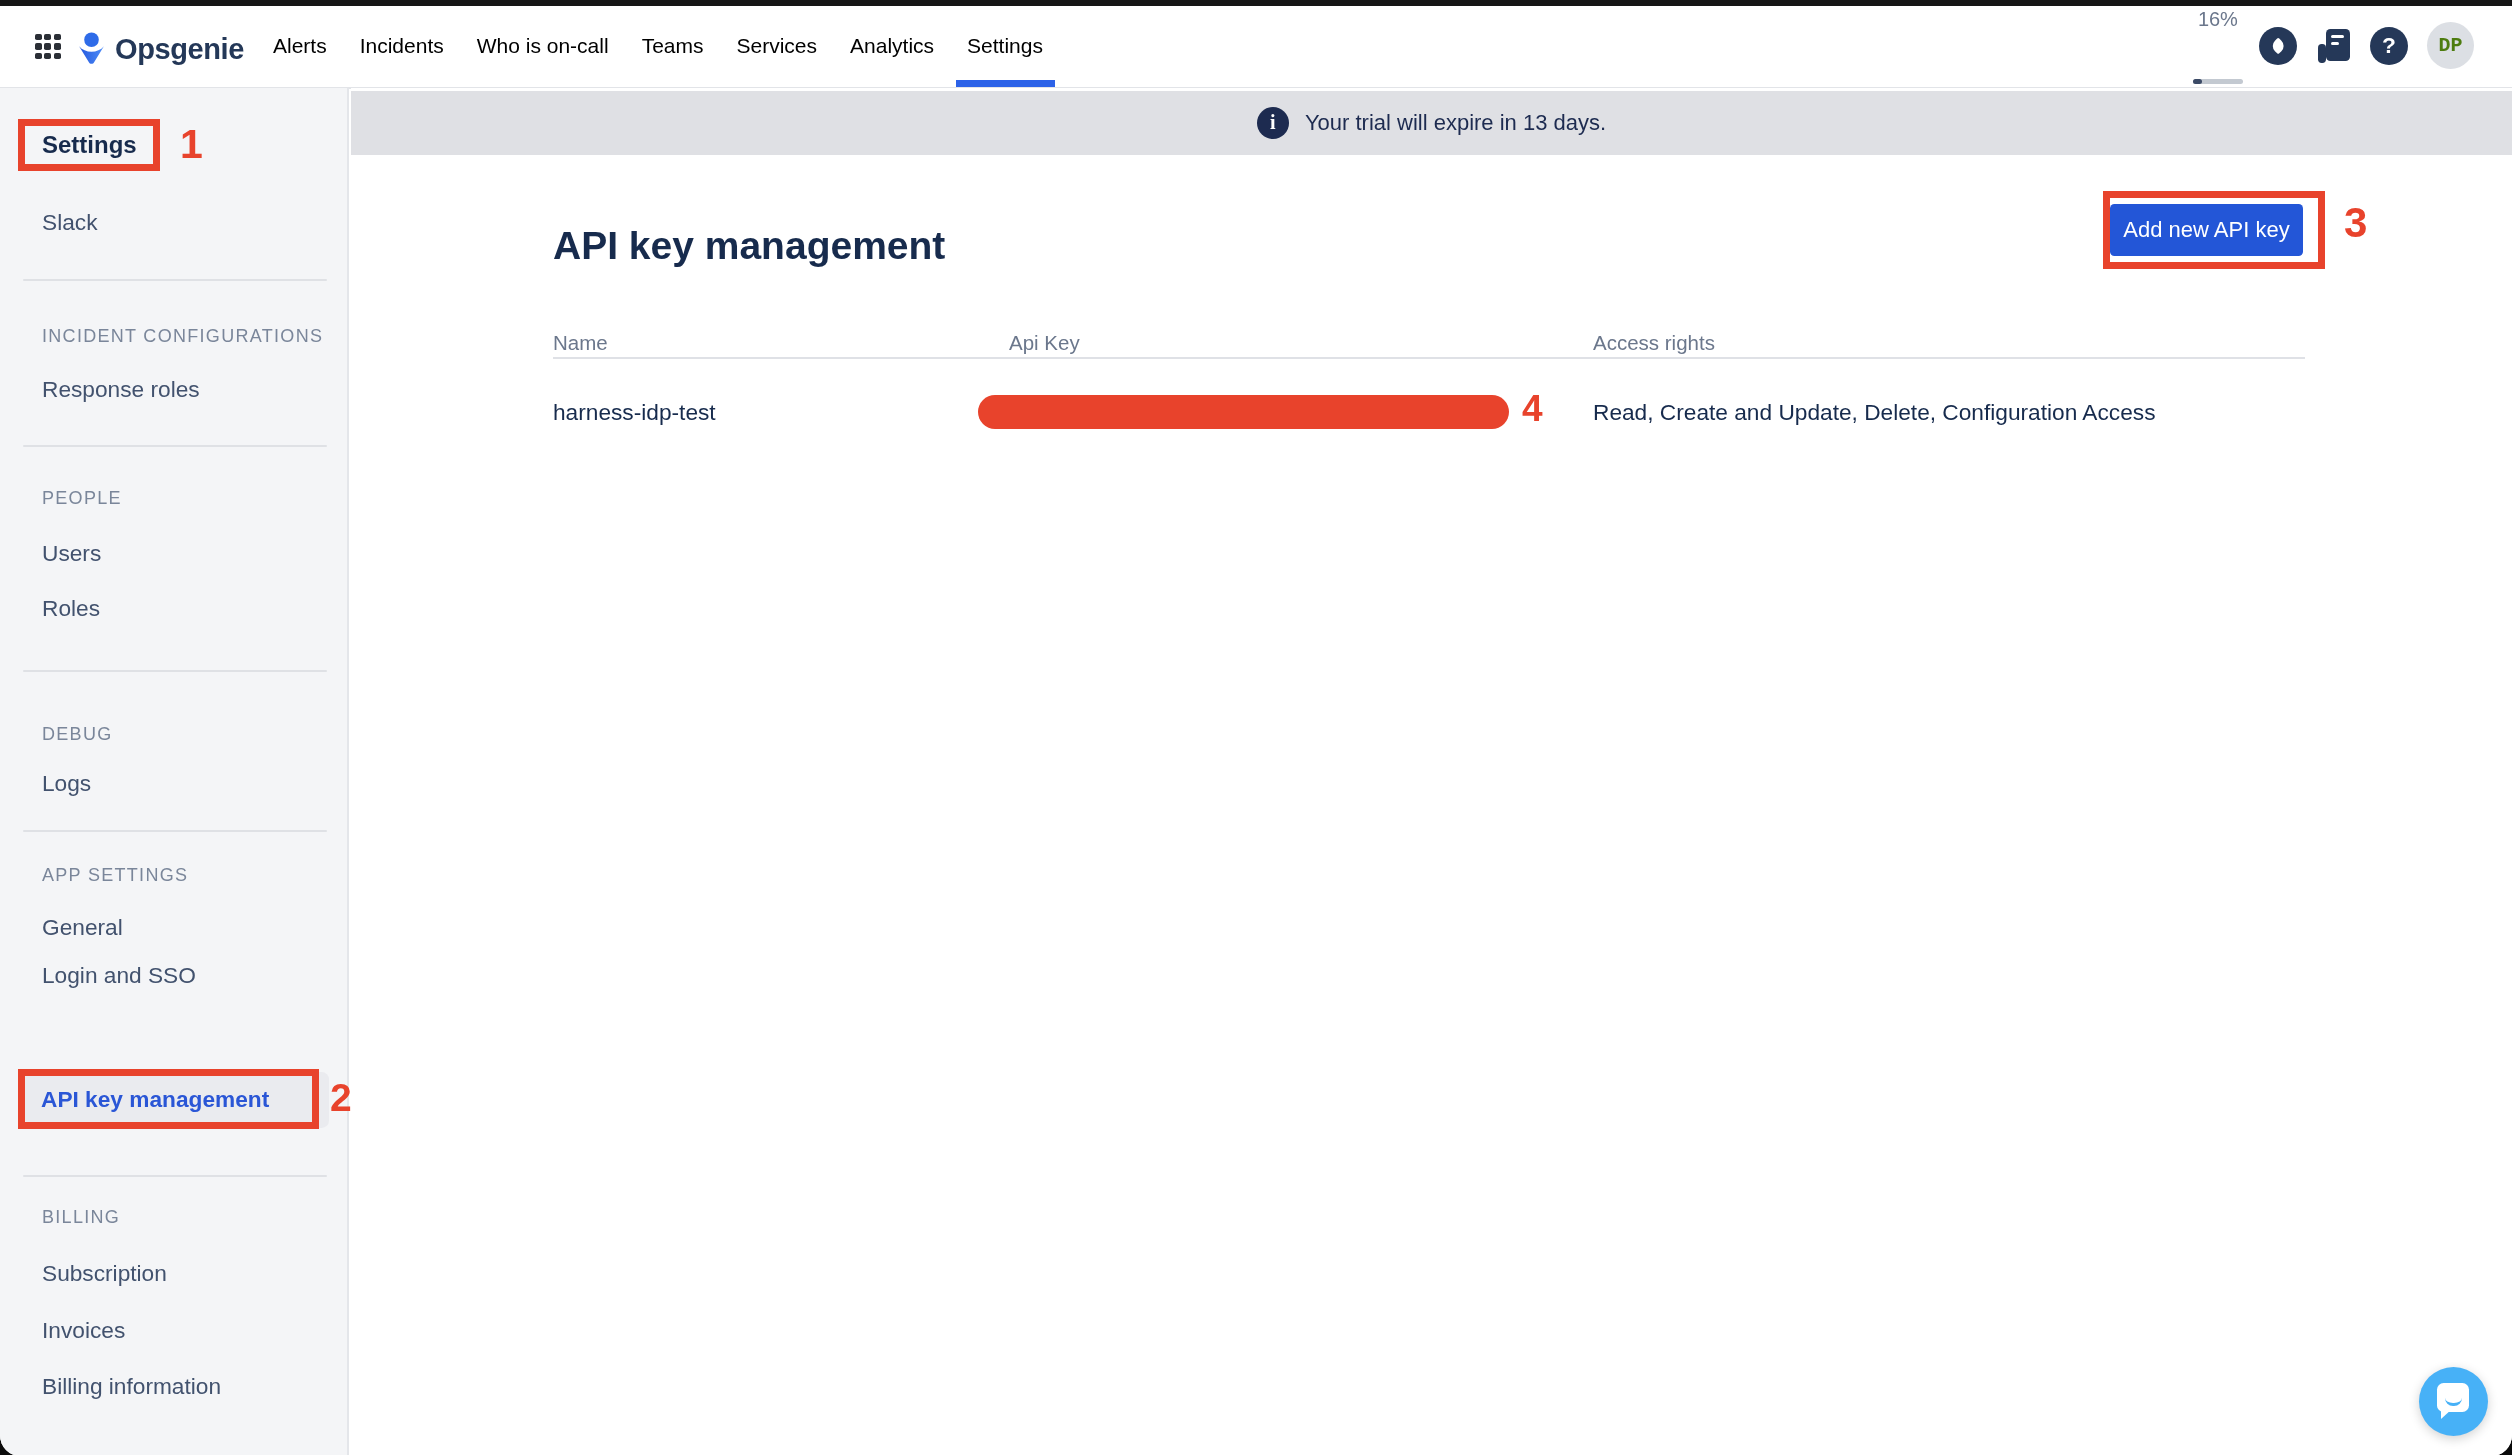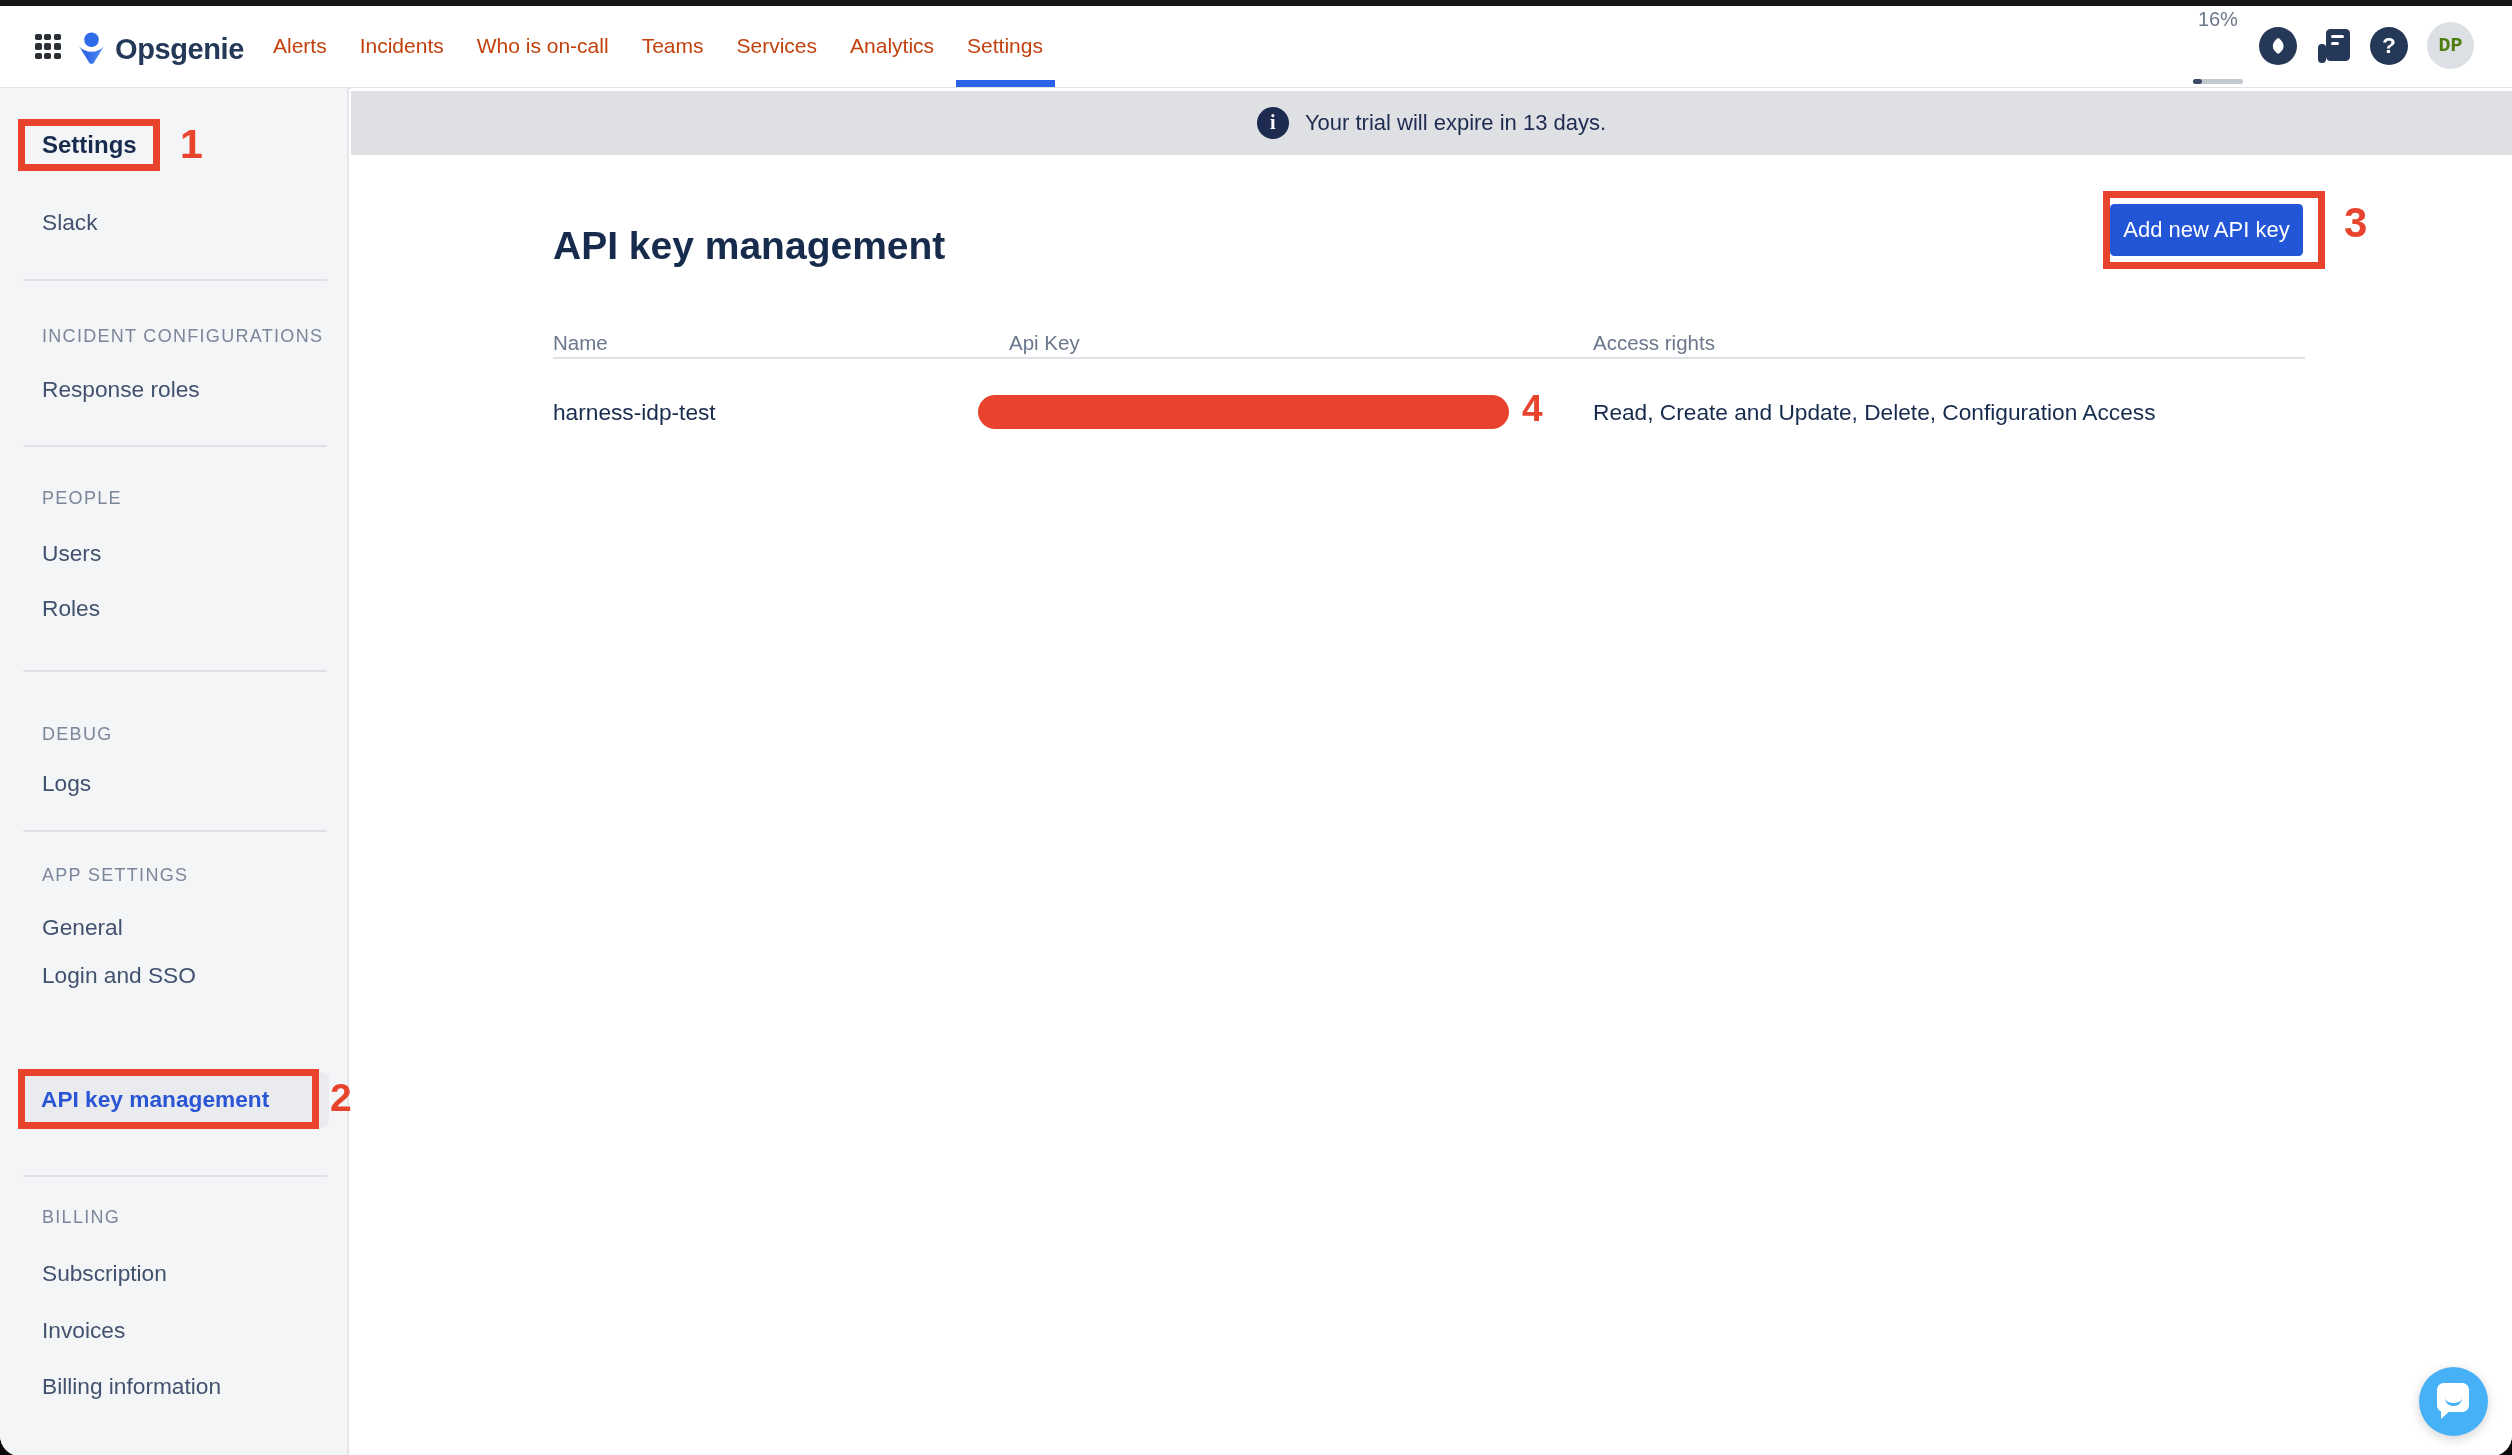--- a/index.html
+++ b/index.html
@@ -9,21 +9,21 @@
   
   #top-strip{position:absolute;top:0;left:0;right:0;height:5.8px;background:#161616;}
 
   
   #topbar{position:absolute;top:5.8px;left:0;right:0;height:83px;background:#fff;border-bottom:2.2px solid #e2e4e8;}
   .grid-icon{position:absolute;left:35px;top:28px;width:26px;height:26px;display:grid;grid-template-columns:repeat(3,6.6px);grid-template-rows:repeat(3,6.6px);gap:2.9px;cursor:pointer;}
   .grid-icon span{background:#2b2f36;border-radius:1.8px;}
   .logo-mark{position:absolute;left:74px;top:25px;width:35px;height:35px;}
   .logo-text{position:absolute;left:115px;top:27px;font-size:29px;font-weight:600;color:#243858;letter-spacing:-0.4px;}
   #main-nav{position:absolute;left:273px;top:0;height:80px;display:flex;gap:33px;align-items:stretch;}
-  .nav-item{position:relative;display:flex;align-items:center;font-size:21px;color:#c2410c;cursor:pointer;white-space:nowrap;}
+  .nav-item{position:relative;display:flex;align-items:center;font-size:21px;color:#000000;cursor:pointer;white-space:nowrap;}
   .nav-item.active::after{content:"";position:absolute;left:-11px;right:-11.7px;bottom:-1.5px;height:7.3px;background:#2c62e8;}
   #topbar-right{position:absolute;right:38px;top:0;height:80px;display:flex;align-items:center;gap:19px;}
   .usage{display:flex;flex-direction:column;align-items:center;margin-right:-2.9px;cursor:pointer;gap:44px;}
   .usage-label{font-size:20px;color:#6b778c;}
   .usage-track{margin-top:4.4px;width:50px;height:5.1px;border-radius:2.9px;background:#c3c9d1;position:relative;}
   .usage-fill{position:absolute;left:0;top:0;bottom:0;width:9.5px;border-radius:2.9px;background:#3b4a66;}
   .circle-icon{width:38px;height:38px;border-radius:50%;background:#253858;display:flex;align-items:center;justify-content:center;cursor:pointer;position:relative;flex:0 0 auto;}
   .needle{width:12.4px;height:12.4px;background:#fff;transform:rotate(45deg);border-radius:1.5px 60% 1.5px 60%;}
   .qmark{color:#fff;font-size:22.7px;font-weight:700;}
   .doc-icon{position:relative;width:35px;height:37px;cursor:pointer;flex:0 0 auto;}

